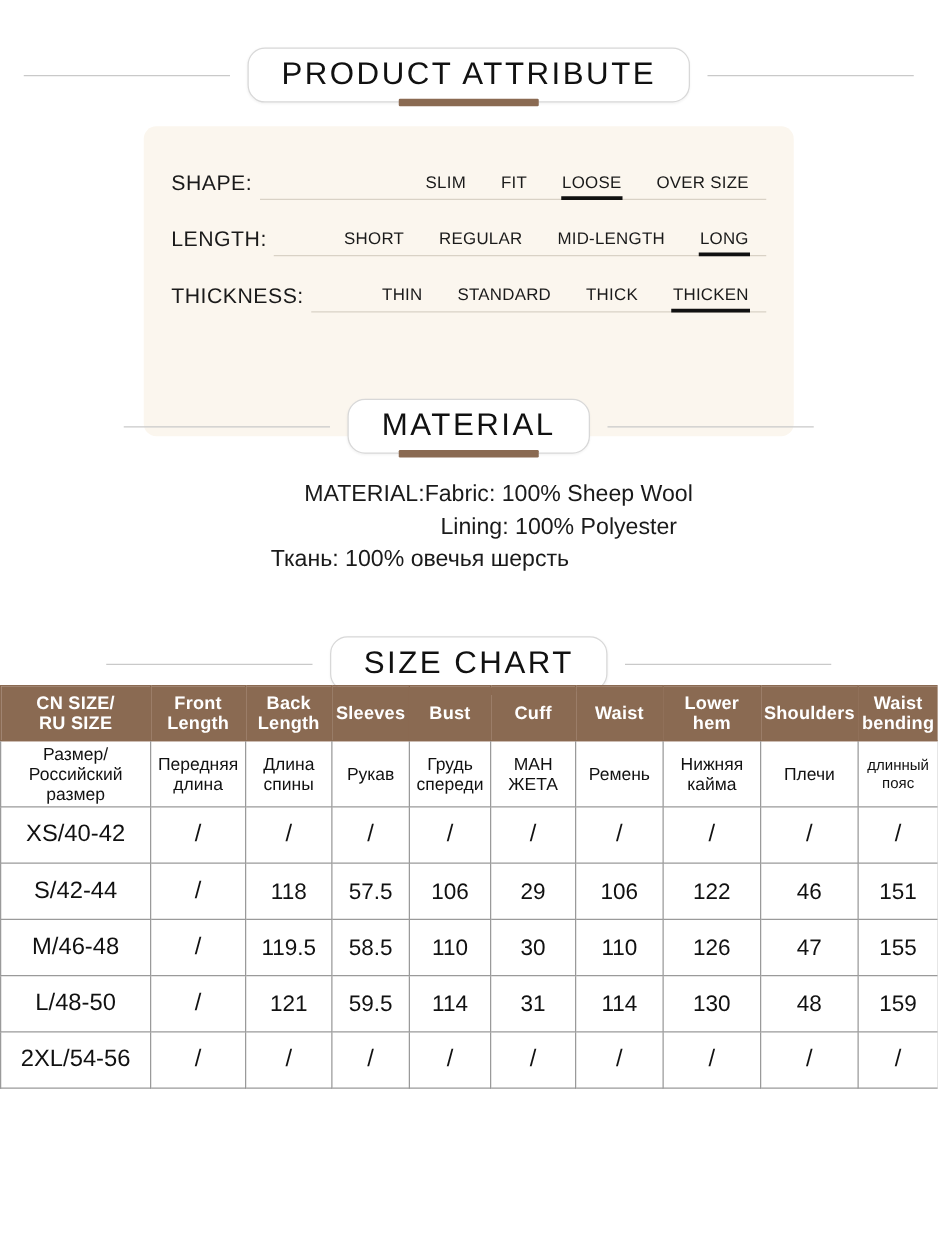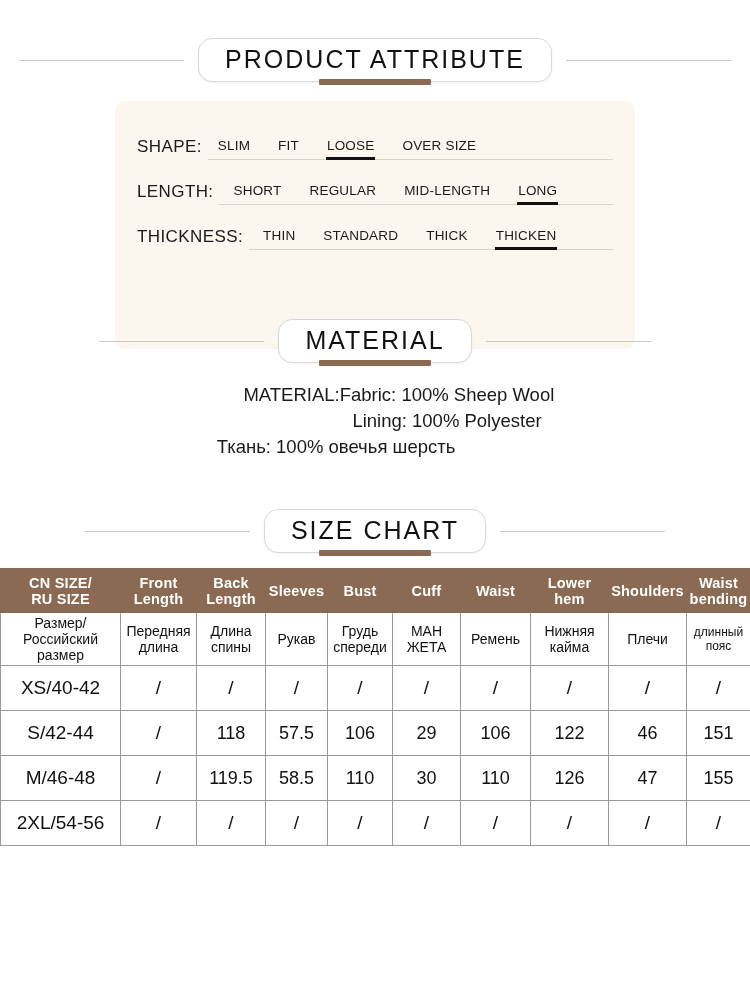--- a/index.html
+++ b/index.html
@@ -79,21 +79,21 @@
     padding-bottom: 3px;
   }
   .attr-options {
     position: relative;
     flex: 1;
     display: flex;
     align-items: flex-end;
     border-bottom: 1px solid #d9d2c6;
     padding-bottom: 3px;
     margin-left: 6px;
-    justify-content: flex-start;
+    justify-content: flex-end;
   }
   .attr-opt {
     position: relative;
     font-size: 13.5px;
     color: #1a1a1a;
     white-space: nowrap;
     padding: 0 14px 3px 14px;
     letter-spacing: 0.2px;
   }
   .attr-opt.selected::after {
@@ -123,21 +123,21 @@
     color: #1a1a1a;
     white-space: nowrap;
   }
   .mat-key   { text-align: right; width: 222px; }
   .mat-value { text-align: left;  padding-left: 0; }
 
   
   .table-wrap {
     position: absolute;
     left: 0;
-    top: 568px;
+    top: 548px;
     width: 750px;
   }
   table.size-chart {
     width: 750px;
     border-collapse: collapse;
     table-layout: fixed;
   }
   table.size-chart td, table.size-chart th {
     border: 1px solid #9a9a9a;
     text-align: center;
@@ -359,20 +359,32 @@
             <td>119.5</td>
             <td>58.5</td>
             <td>110</td>
             <td>30</td>
             <td>110</td>
             <td>126</td>
             <td>47</td>
             <td>155</td>
           </tr>
           <tr class="data">
+            <td class="size-cell">L/48-50</td>
+            <td><span class="slash">/</span></td>
+            <td>121</td>
+            <td>59.5</td>
+            <td>114</td>
+            <td>31</td>
+            <td>114</td>
+            <td>130</td>
+            <td>48</td>
+            <td>159</td>
+          </tr>
+          <tr class="data">
             <td class="size-cell">2XL/54-56</td>
             <td><span class="slash">/</span></td>
             <td><span class="slash">/</span></td>
             <td><span class="slash">/</span></td>
             <td><span class="slash">/</span></td>
             <td><span class="slash">/</span></td>
             <td><span class="slash">/</span></td>
             <td><span class="slash">/</span></td>
             <td><span class="slash">/</span></td>
             <td><span class="slash">/</span></td>

